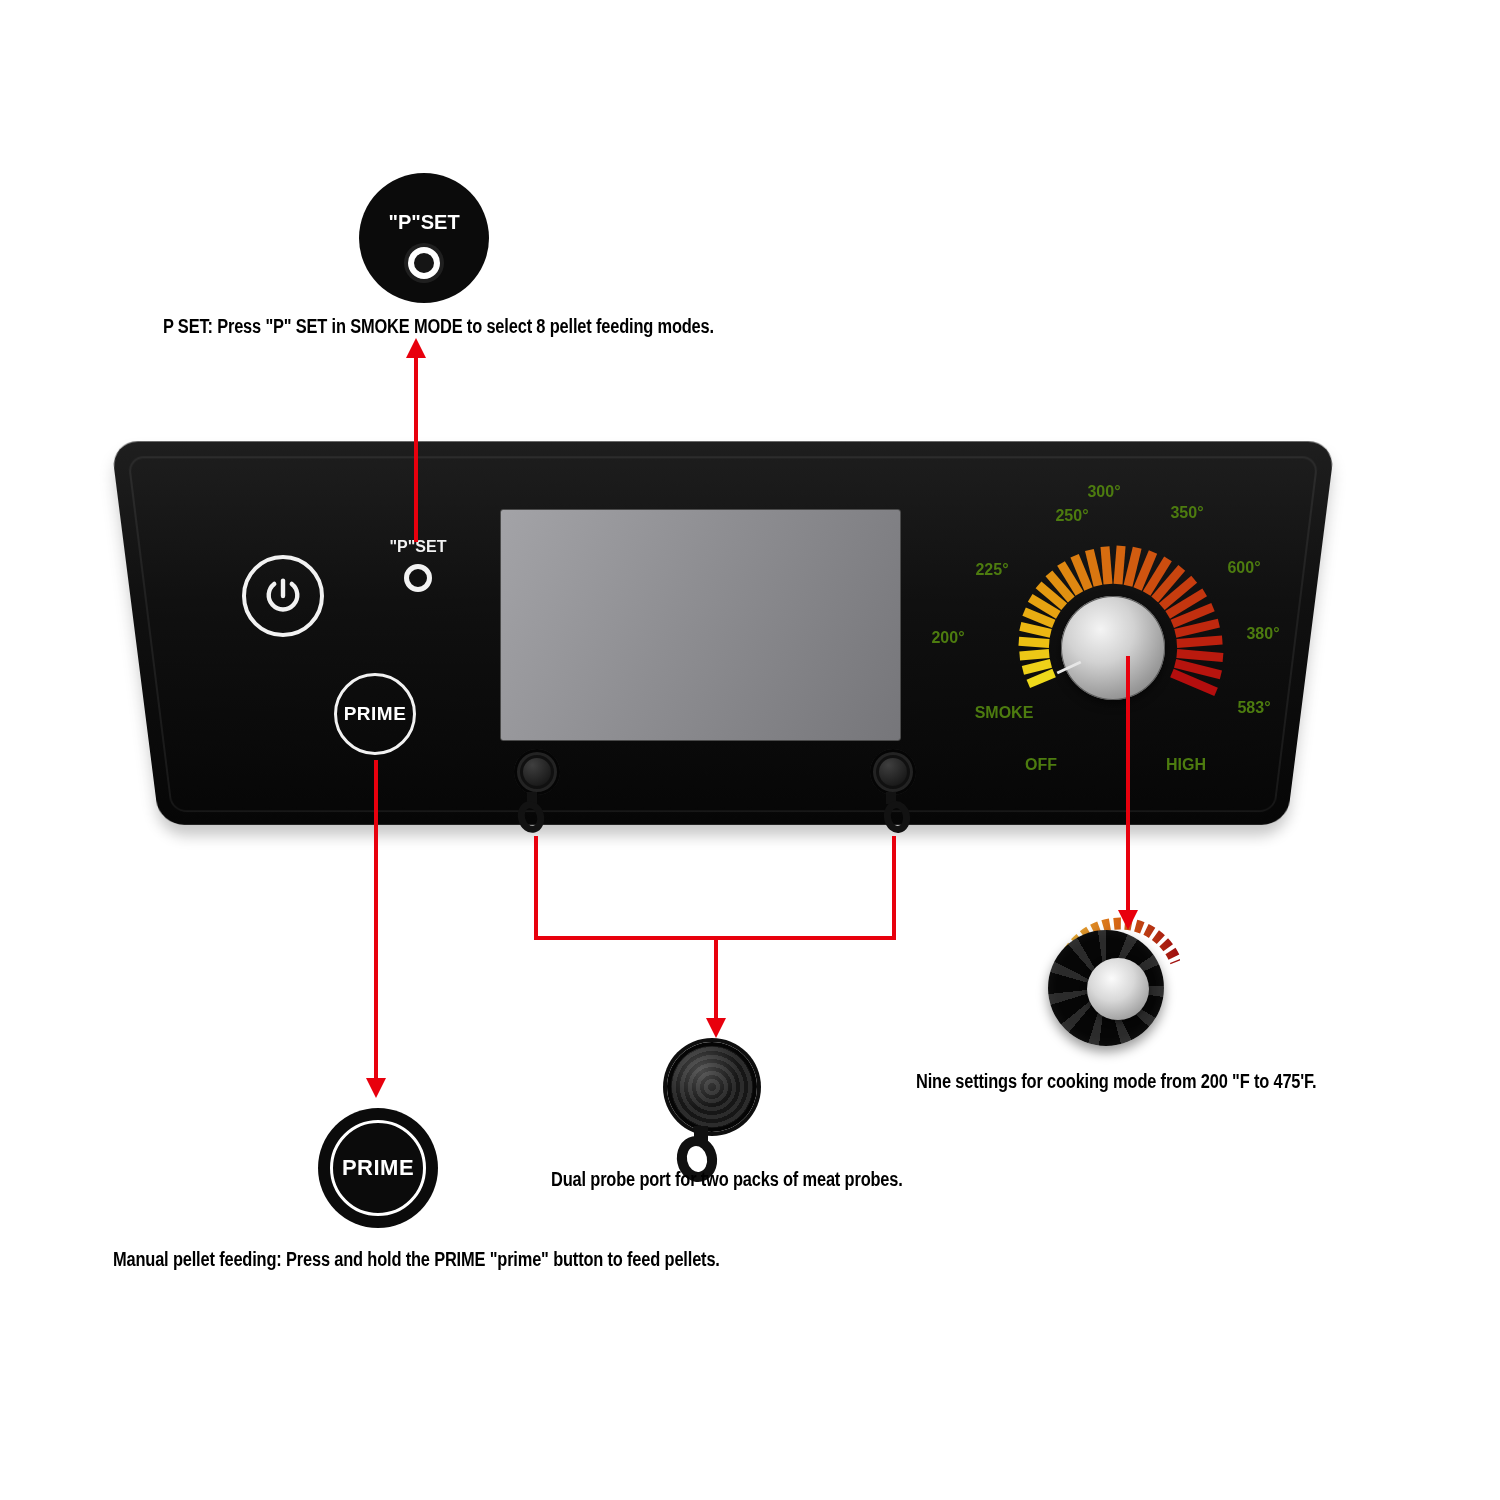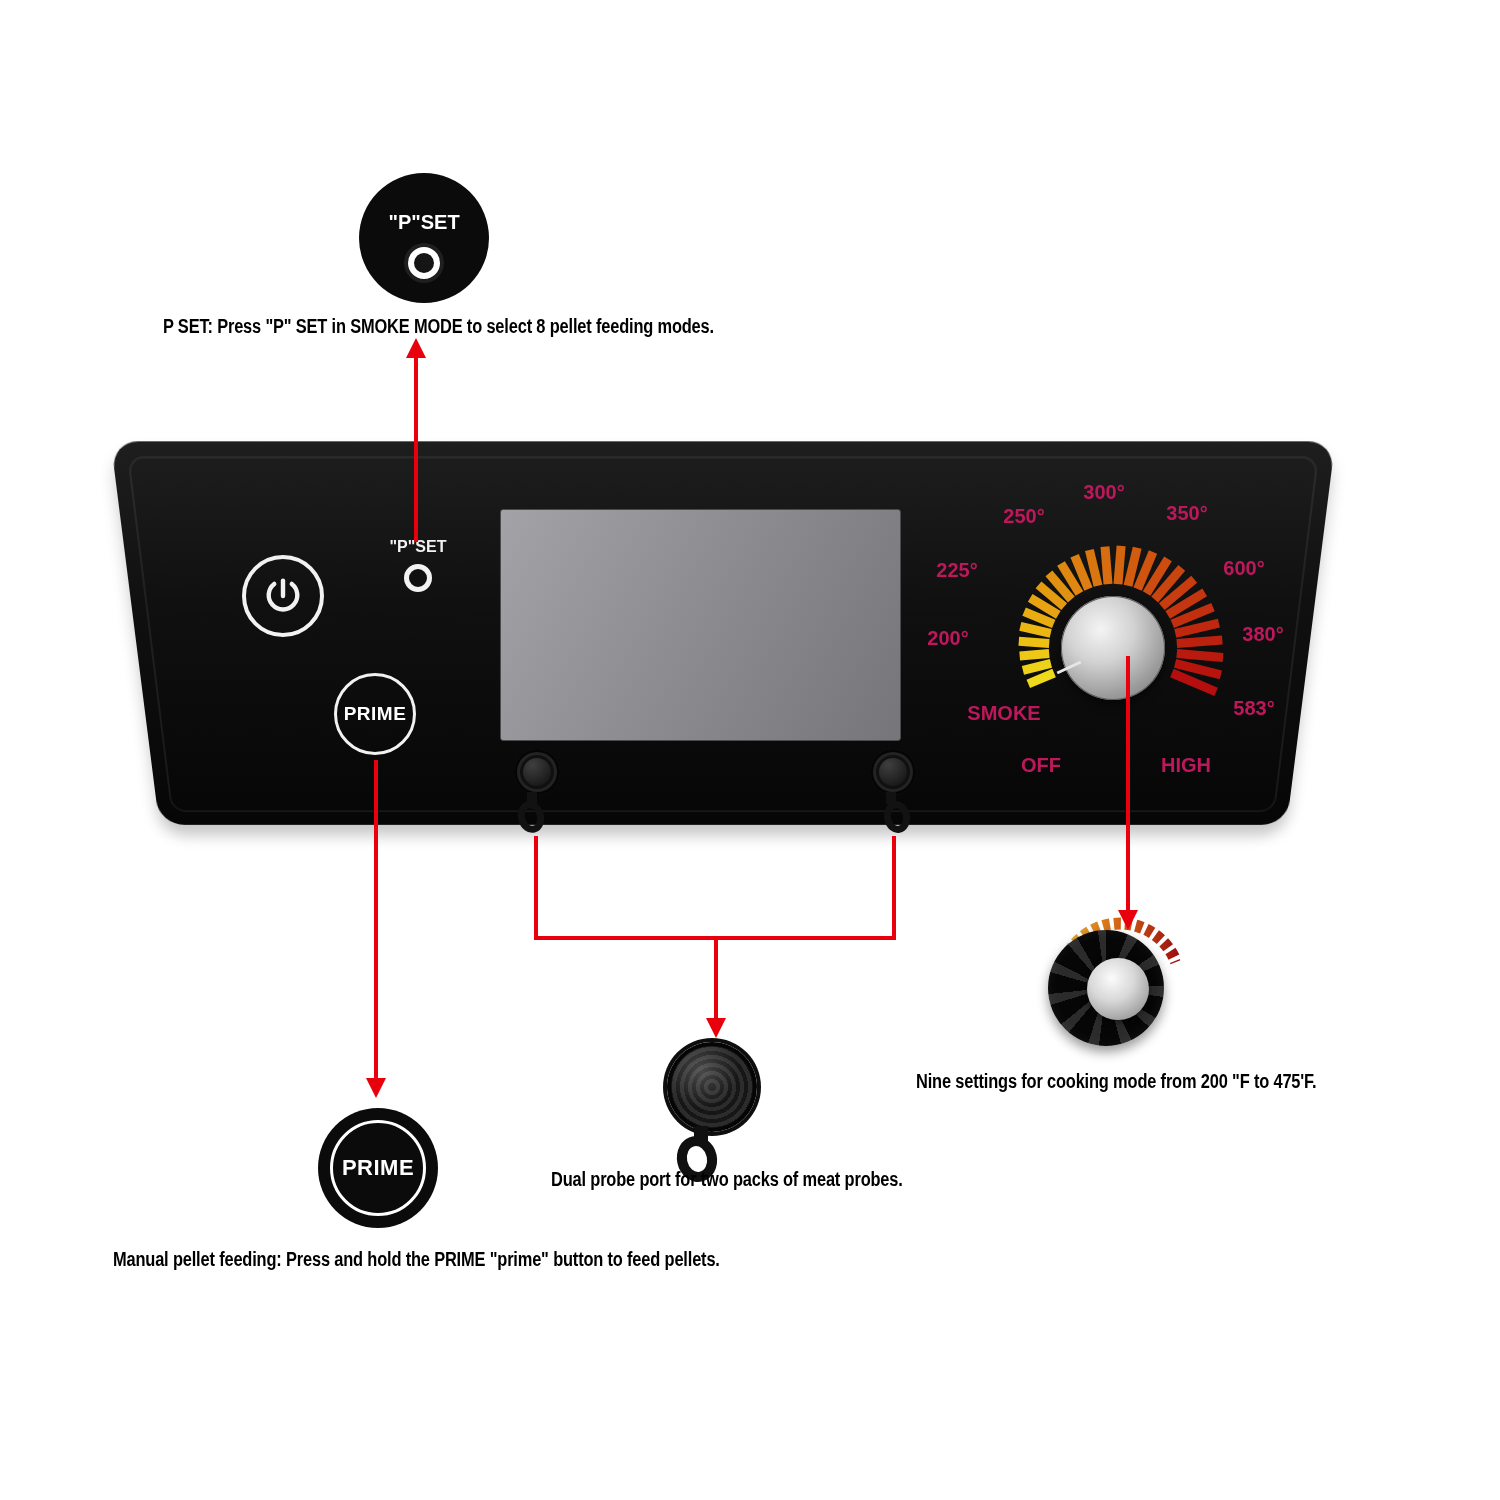--- a/index.html
+++ b/index.html
@@ -39,24 +39,24 @@
   .loop-l{left:518px;top:801px;transform:rotate(-14deg)}
   .loop-r{left:884px;top:801px;transform:rotate(-10deg)}
 
   
   #dial-arc{position:absolute;left:993px;top:528px;z-index:2}
   .knob{left:1061px;top:596px;width:104px;height:104px;border-radius:50%;z-index:3;
     background:radial-gradient(circle at 38% 32%,#f4f4f4 0%,#d2d2d2 35%,#9b9b9b 70%,#717171 100%);
     box-shadow:inset 0 0 0 1px #5c5c5c,0 4px 10px rgba(0,0,0,.55)}
   .knob-pointer{left:1056px;top:666px;width:26px;height:3px;background:#e6e6e6;
     transform:rotate(-25deg);z-index:3}
-  .dial-label{position:absolute;color:#be185d;font-size:20px;font-weight:bold;
+  .dial-label{position:absolute;color:#4d7c0f;font-size:16px;font-weight:bold;
     transform:translate(-50%,-50%);z-index:2;white-space:nowrap}
-  .dl-smoke{left:1004px;top:713px}.dl-200{left:948px;top:638px}.dl-225{left:957px;top:570px}
-  .dl-250{left:1024px;top:516px}.dl-300{left:1104px;top:492px}.dl-350{left:1187px;top:513px}
+  .dl-smoke{left:1004px;top:713px}.dl-200{left:948px;top:638px}.dl-225{left:992px;top:570px}
+  .dl-250{left:1072px;top:516px}.dl-300{left:1104px;top:492px}.dl-350{left:1187px;top:513px}
   .dl-400{left:1244px;top:568px}.dl-450{left:1263px;top:634px}.dl-475{left:1254px;top:708px}
   .dl-off{left:1041px;top:765px}.dl-high{left:1186px;top:765px}
 
   
   .red-line{background:#e8000d;z-index:5}
   .head{width:0;height:0;z-index:5}
   .head-up{border-left:10px solid transparent;border-right:10px solid transparent;border-bottom:20px solid #e8000d}
   .head-down{border-left:10px solid transparent;border-right:10px solid transparent;border-top:20px solid #e8000d}
   .a1-line{left:414px;top:356px;width:4px;height:186px}
   .a1-head{left:406px;top:338px}

